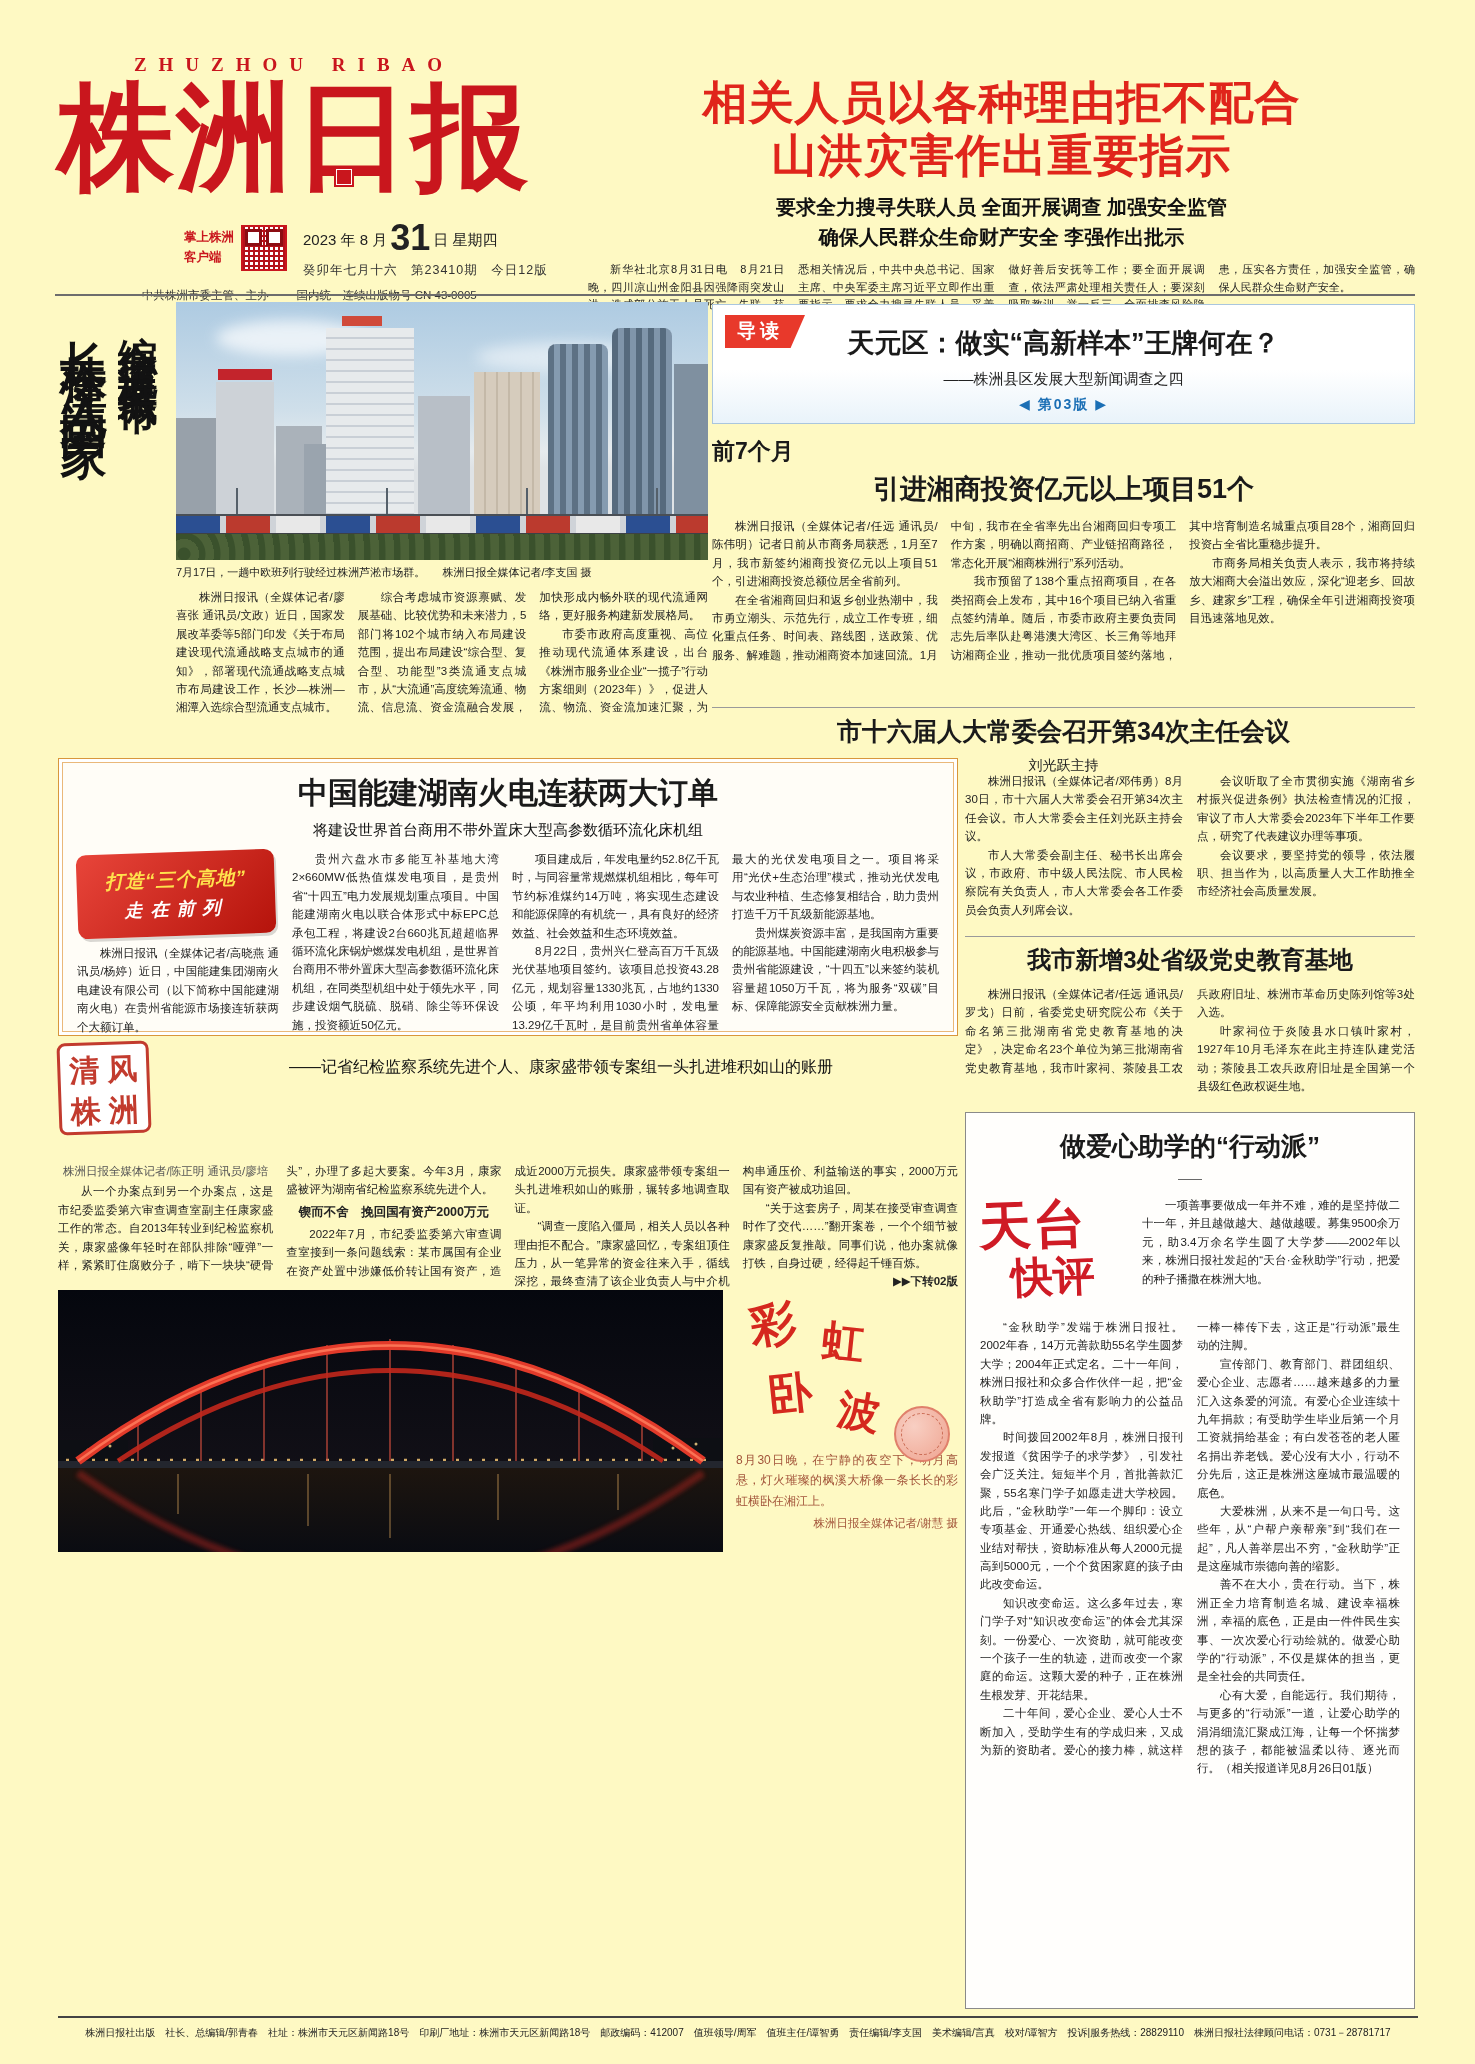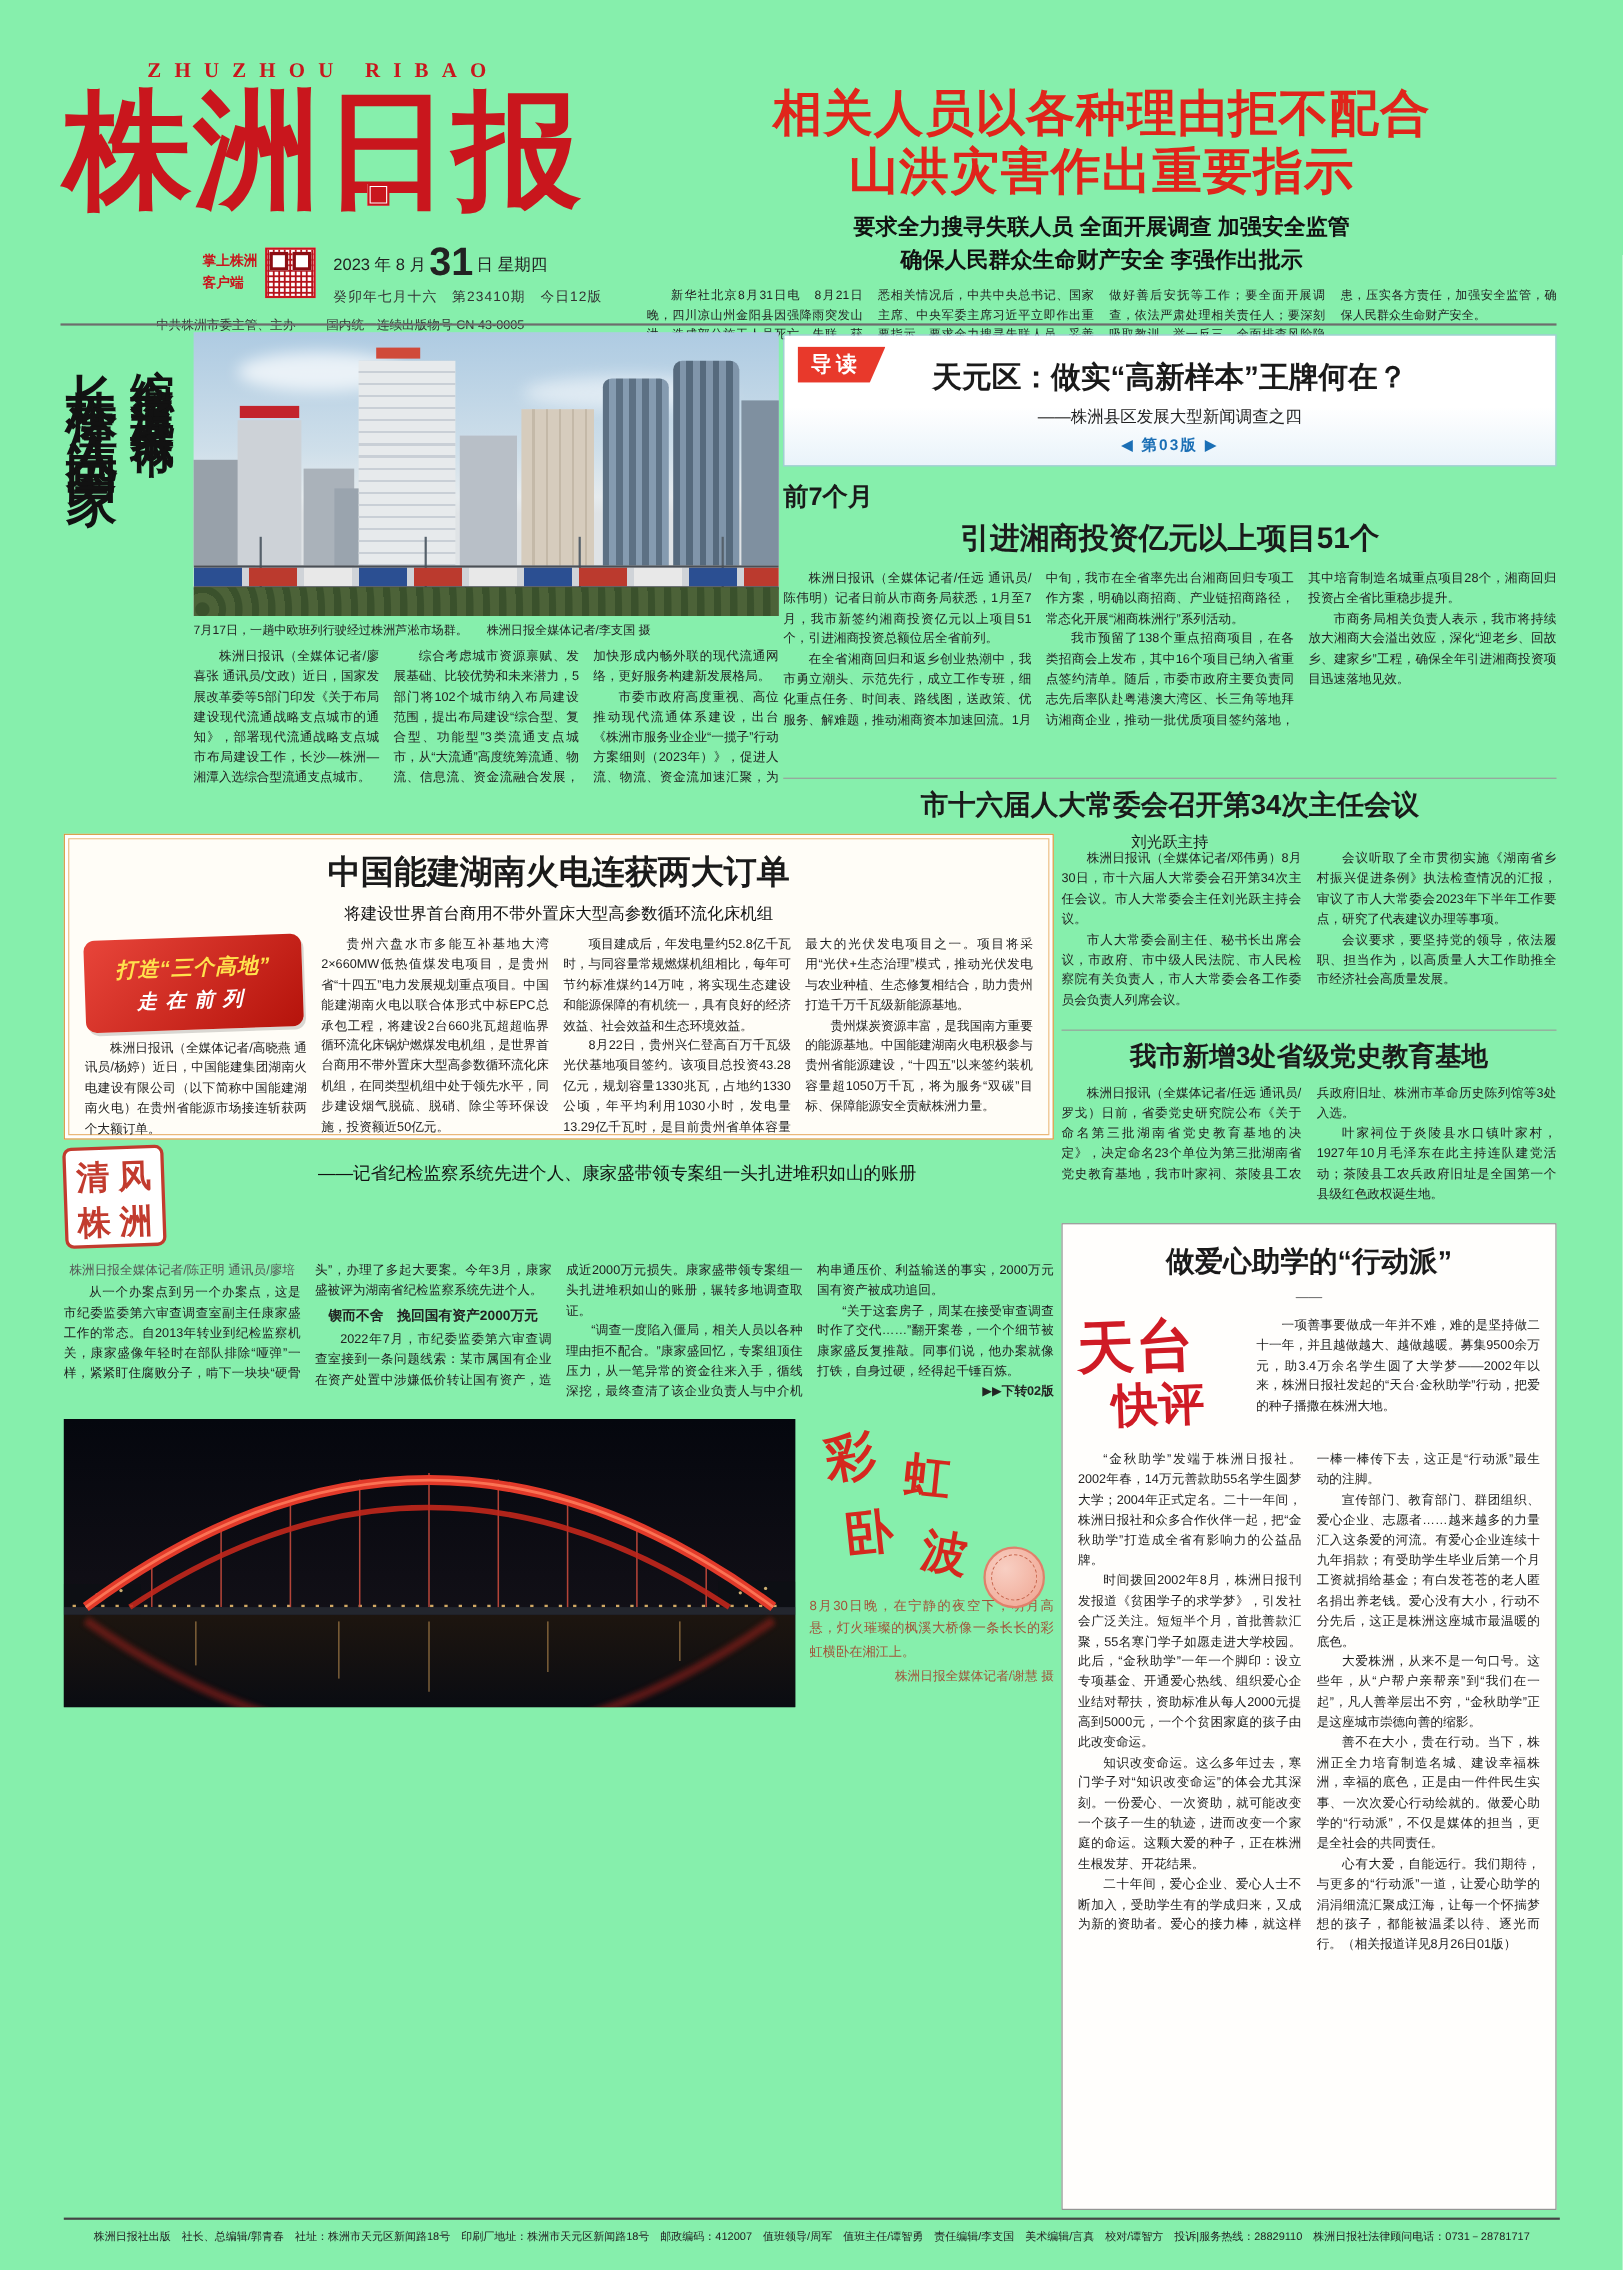--- a/index.html
+++ b/index.html
@@ -1,17 +1,17 @@
 <!DOCTYPE html>
 <html><head>
 <meta charset="utf-8">
 <style>
   *{margin:0;padding:0;box-sizing:border-box}
   body{width:1475px;height:2064px;background:#ffffff;font-family:"Liberation Sans","DejaVu Sans",sans-serif;color:#1a1a1a;position:relative}
-  .page{position:relative;width:1475px;height:2064px;background:#86efac;overflow:hidden}
+  .page{position:relative;width:1475px;height:2064px;background:#fef9c3;overflow:hidden}
   .abs{position:absolute}
   .body-text{font-size:11.5px;line-height:1.6;text-align:justify;color:#222;overflow:hidden}
   .body-text p{text-indent:2em}
   .body-text p.byline{text-indent:0;text-align:center;color:#555;margin-bottom:2px}
   .body-text p.subhd{text-indent:0;text-align:center;font-weight:bold;font-size:12.5px;margin:3px 0}
   .body-text p.turn{text-indent:0;text-align:right;font-weight:bold}
 
   
   .mast-left{left:58px;top:54px;width:528px}
   .mast-en{color:#c9161d;font-weight:bold;font-size:19px;letter-spacing:12px;text-align:center;width:472px;font-family:"Liberation Serif","DejaVu Serif",serif}
@@ -104,21 +104,21 @@
   .zg-col1-text{height:92px}
   .zg-rest{flex:1;column-count:3;column-gap:13px;height:188px}
 
   
   .gk{left:58px;top:1042px;width:900px;height:240px}
   .gk-head{display:flex;gap:14px}
   .gk-seal{width:92px;height:92px;border:3px solid #c23b2e;border-radius:8px;background:#fff;display:grid;grid-template-columns:1fr 1fr;place-items:center;padding:5px;color:#c23b2e;font-family:"DejaVu Serif","Liberation Serif",serif;font-weight:900;font-size:30px;transform:rotate(-2deg)}
   .gk-titles{flex:1;text-align:center;padding-top:2px}
   .gk-title{font-size:37px;font-weight:900;letter-spacing:2px}
   .gk-sub{font-size:16px;margin-top:13px;color:#111}
-  .gk-body{margin-top:12px;height:134px;column-count:4;column-gap:13px}
+  .gk-body{margin-top:28px;height:134px;column-count:4;column-gap:13px}
 
   
   .bridge{left:58px;top:1290px;width:665px;height:262px;background:#06080f}
 
   
   .ch{left:736px;top:1294px;width:222px;height:258px}
   .ch-art{position:relative;height:146px}
   .ch-char{position:absolute;color:#d5281e;font-family:"DejaVu Serif","Liberation Serif",serif;font-weight:900}
   .chc0{left:14px;top:0;font-size:46px;transform:rotate(-10deg)}
   .chc1{left:86px;top:20px;font-size:42px;transform:rotate(6deg)}

